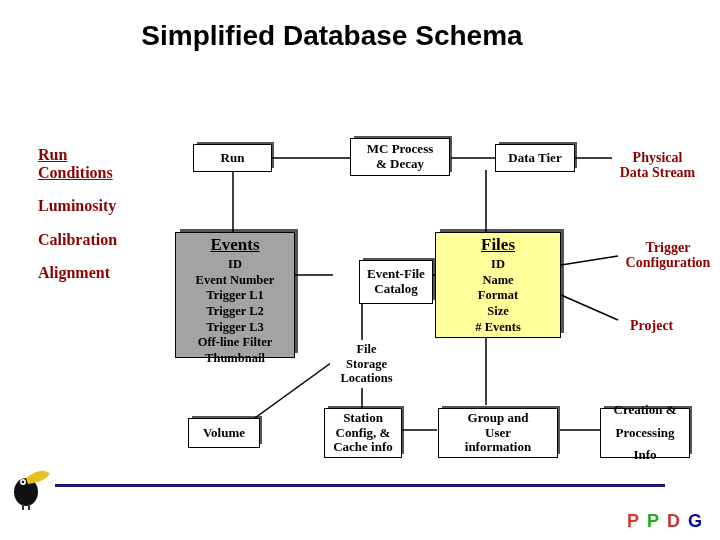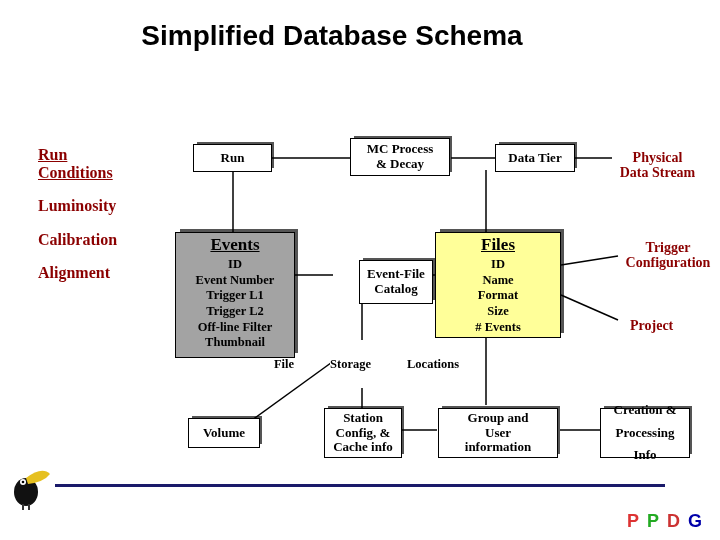--- a/index.html
+++ b/index.html
@@ -172,20 +172,21 @@
   <span>Data Tier</span>
 </div>
 
 <div class="box shadow" style="left:175px; top:232px; width:120px; height:126px; background:#a3a3a3;">
   <div class="head">Events</div>
   <div class="body">
     <div>ID</div>
     <div>Event Number</div>
     <div>Trigger L1</div>
     <div>Trigger L2</div>
+    <div>Trigger L3</div>
     <div>Off-line Filter</div>
     <div>Thumbnail</div>
   </div>
 </div>
 
 <div class="plainbox shadow" style="left:333px; top:260px; width:74px; height:44px; flex-direction:column; background:#fff;margin-left:26px;">
   <span>Event-File</span>
   <span>Catalog</span>
 </div>
 
@@ -193,21 +194,21 @@
   <div class="head">Files</div>
   <div class="body">
     <div>ID</div>
     <div>Name</div>
     <div>Format</div>
     <div>Size</div>
     <div># Events</div>
   </div>
 </div>
 
-<div class="plainbox" style="left:330px; top:340px; width:73px; height:48px; flex-direction:row; border:none; font-size:12.5px;gap:36px;">
+<div class="plainbox" style="left:330px; top:340px; width:73px; height:48px; flex-direction:column; border:none; font-size:12.5px;">
   <span>File</span>
   <span>Storage</span>
   <span>Locations</span>
 </div>
 
 <div class="plainbox shadow" style="left:188px; top:418px; width:72px; height:30px;align-items:center;">
   <span>Volume</span>
 </div>
 
 <div class="plainbox shadow" style="left:324px; top:408px; width:78px; height:50px; flex-direction:column;">

